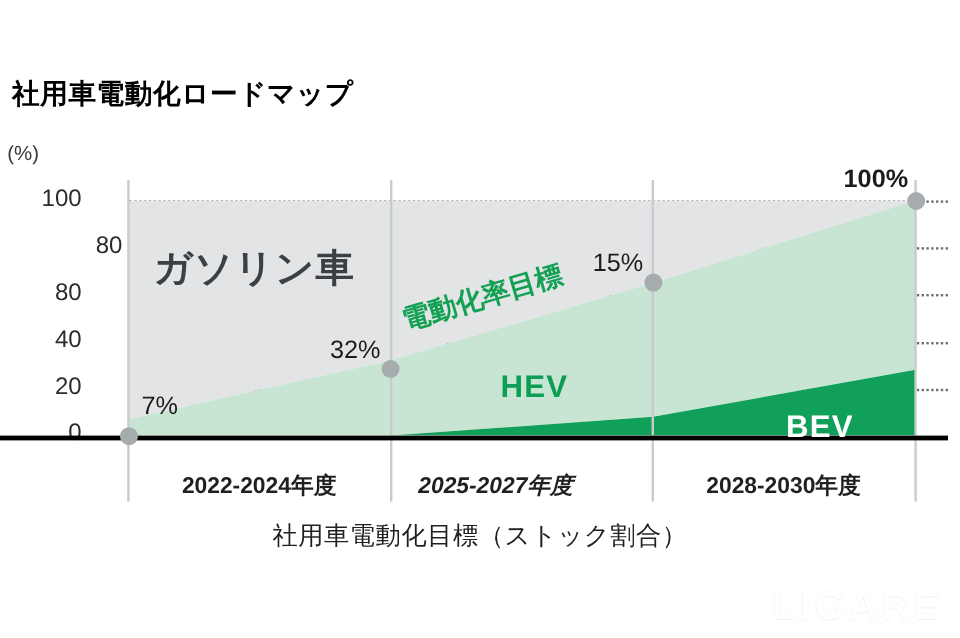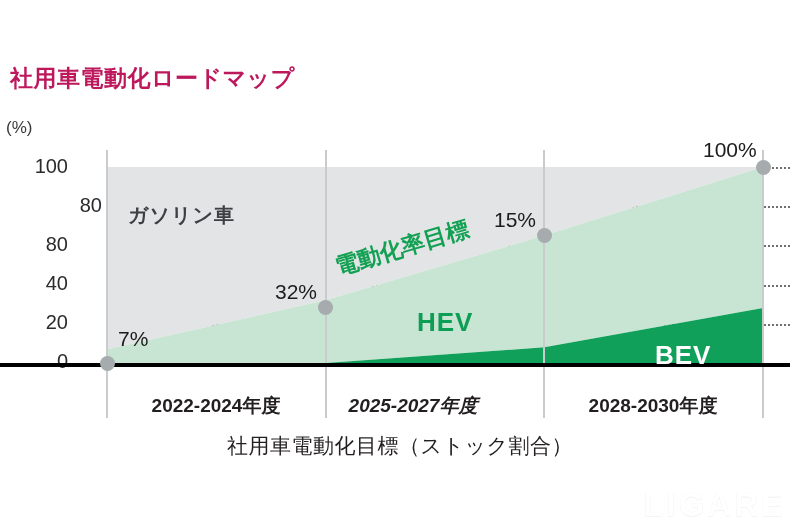--- a/index.html
+++ b/index.html
@@ -5,21 +5,21 @@
   html,body{margin:0;padding:0;}
   body{
     width:800px;height:532px;background:#ffffff;
     font-family:"Liberation Sans","DejaVu Sans",sans-serif;
     overflow:hidden;position:relative;
   }
   #root{position:absolute;inset:0;}
 
   .title{
     position:absolute;left:10px;top:63px;
-    font-size:23px;font-weight:bold;color:#be185d;
+    font-size:23px;font-weight:bold;color:#000000;
     letter-spacing:0.5px;white-space:nowrap;text-align:center;
   }
 
   .yunit{
     position:absolute;left:6px;top:118px;
     font-size:17px;color:#3a3a3a;
   }
   .gridzone{position:absolute;left:107px;top:167px;width:683px;height:196px;}
 
   .gridline{
@@ -55,21 +55,21 @@
     position:absolute;width:15px;height:15px;border-radius:50%;
     background:#a6abae;
   }
   .ptlabel{
     position:absolute;font-size:21px;color:#1c1c1c;white-space:nowrap;
   }
 
   
   .gas-label{
     position:absolute;left:128px;top:202px;
-    font-size:20px;font-weight:bold;color:#3c4043;
+    font-size:32px;font-weight:bold;color:#3c4043;
     letter-spacing:1px;
   }
   .rate-label{
     position:absolute;left:336px;top:252px;
     font-size:23px;font-weight:bold;color:#12a152;
     transform:rotate(-16.5deg);transform-origin:left center;
     white-space:nowrap;
   }
   .hev-label{
     position:absolute;left:417px;top:307px;
@@ -148,21 +148,21 @@
   <div class="bev-label">BEV</div>
 
   <div class="dot" style="left:100px;top:356px;"></div>
   <div class="dot" style="left:318px;top:300px;"></div>
   <div class="dot" style="left:537px;top:228px;"></div>
   <div class="dot" style="left:756px;top:160px;"></div>
 
   <div class="ptlabel" style="left:118px;top:327px;">7%</div>
   <div class="ptlabel" style="left:275px;top:280px;">32%</div>
   <div class="ptlabel" style="left:494px;top:208px;">15%</div>
-  <div class="ptlabel" style="left:703px;top:138px;">100%</div>
+  <div class="ptlabel" style="left:703px;top:138px;font-weight:bold;">100%</div>
 
   <div class="period" style="left:107px;width:218px;">2022-2024年度</div>
   <div class="period" style="left:325px;width:176px;font-style:italic;">2025-2027年度</div>
   <div class="period" style="left:543px;width:220px;">2028-2030年度</div>
 
   <div class="caption">社用車電動化目標（ストック割合）</div>
 
   <div class="watermark">LIGARE</div>
 </div>
 

